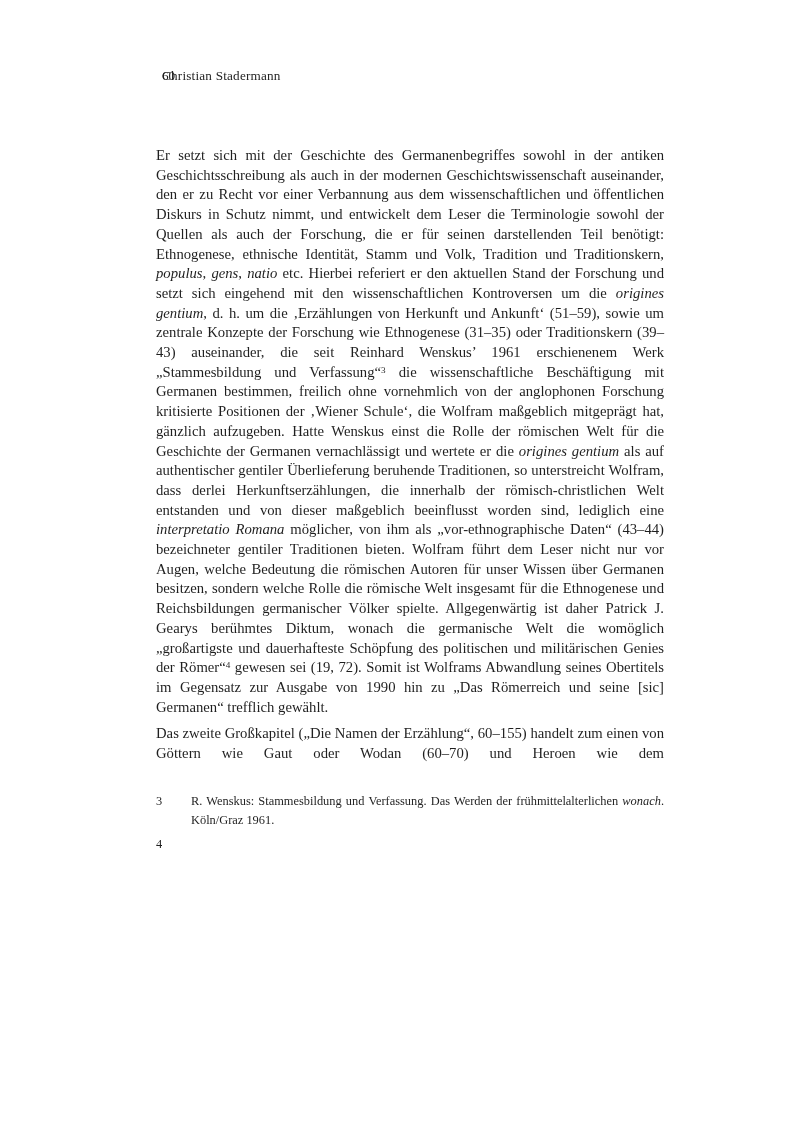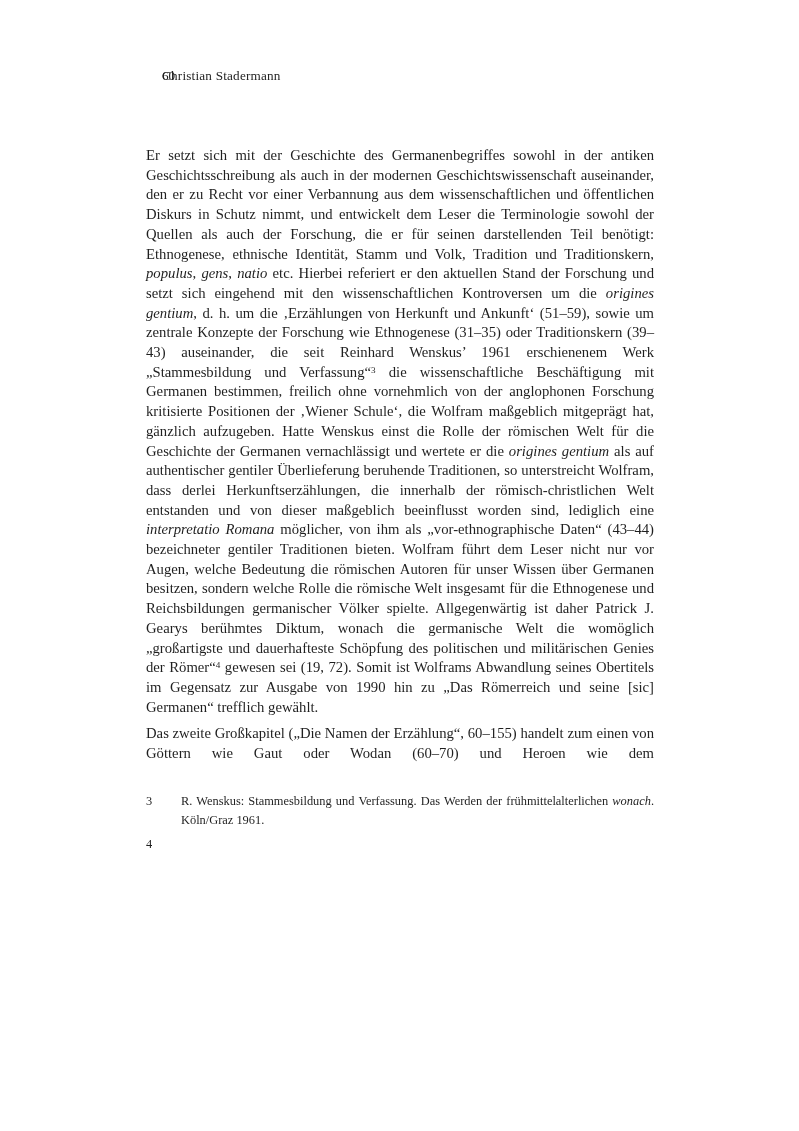--- a/index.html
+++ b/index.html
@@ -35,21 +35,21 @@
     left: 0;
     top: 0;
   }
   .running-title {
     text-align: left;
     letter-spacing: 0.2px;
   }
   .textblock {
     position: absolute;
     top: 146px;
-    left: 146px;
+    left: 156px;
     width: 508px;
   }
   p.body-par {
     margin: 0 0 7px 0;
     font-size: 14.7px;
     line-height: 19.7px;
     text-align: justify;
     hyphens: auto;
     -webkit-hyphens: auto;
   }

